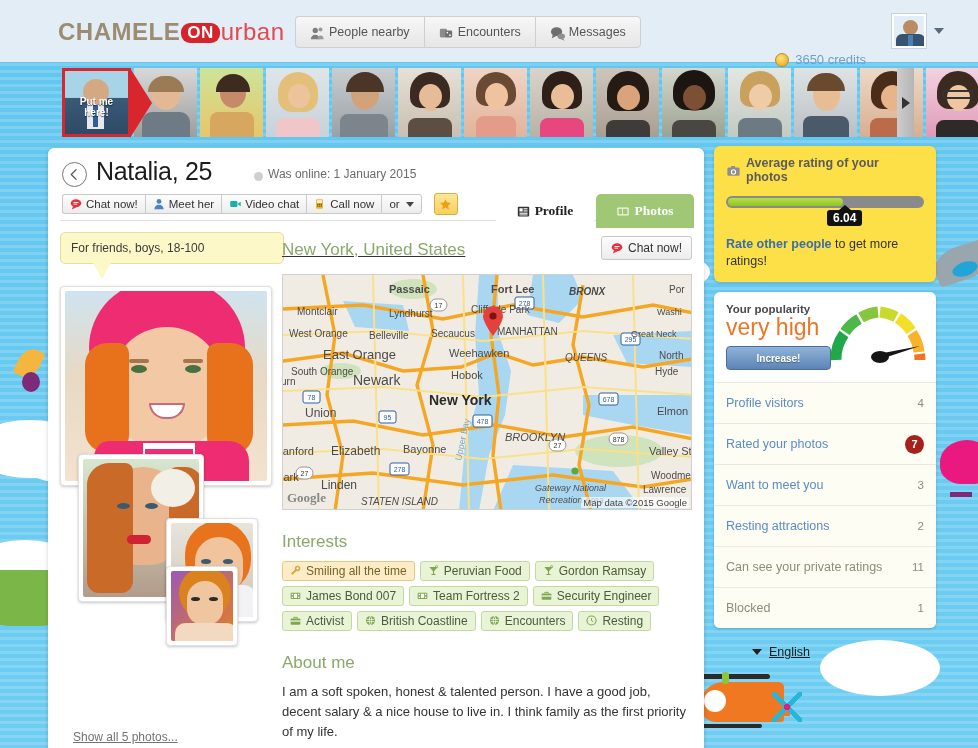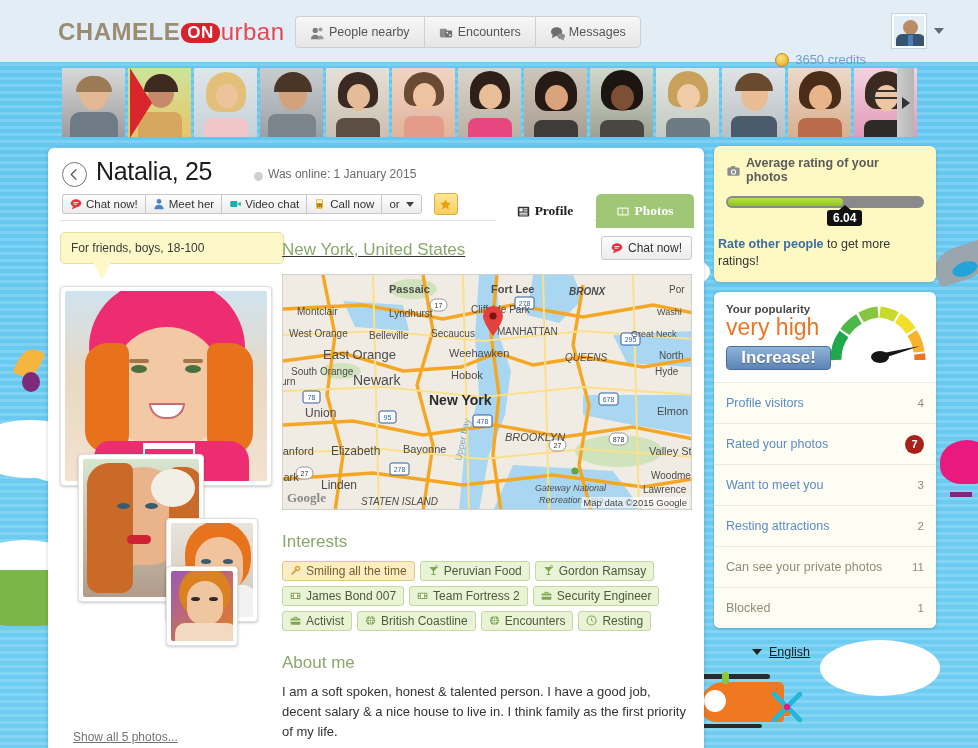--- a/index.html
+++ b/index.html
@@ -181,37 +181,37 @@
   .tag {
     display:flex;align-items:center;gap:4px; height:20px; padding:0 7px;
     background:#e9f3d6;border:1px solid #c4d9a0;border-radius:3px;
     font-size:12px;color:#4c5c3a;cursor:pointer;white-space:nowrap;
   }
   .tag.y{background:#fcedc8;border-color:#e6c97f;color:#7a6224;}
   #about{font-size:13px;color:#333;line-height:20px;}
 
   
   #side { position:absolute; left:714px; top:146px; width:222px; z-index:6;}
-  .panel{background:#fef9c3;border-radius:6px;box-shadow:0 1px 3px rgba(0,0,0,.18);}
+  .panel{background:#fde047;border-radius:6px;box-shadow:0 1px 3px rgba(0,0,0,.18);}
   #ratepanel{padding:0 0 12px;}
   #rp-head{display:flex;align-items:center;gap:8px;padding:10px 12px 6px;font-size:12.5px;font-weight:bold;color:#5b5b5b;}
   #ratebar{margin:6px 12px 0;height:12px;border-radius:6px;background:#8a8a8a;position:relative;}
   #ratebar .fill{position:absolute;left:2px;top:2px;height:8px;width:60%;border-radius:4px;background:linear-gradient(to bottom,#b7e04a,#8fc423);}
   #ratebubble{position:absolute;left:52%;top:14px;background:#111;color:#fff;border-radius:3px;padding:1px 6px;font-size:12px;font-weight:bold;}
   #ratebubble:before{content:"";position:absolute;left:12px;top:-5px;border-left:6px solid transparent;border-right:6px solid transparent;border-bottom:5px solid #111;}
-  #ratetext{margin:28px 4px 0;font-size:12.5px;color:#333;line-height:17px;}
+  #ratetext{margin:28px 12px 0;font-size:12.5px;color:#333;line-height:17px;}
   #ratetext a{color:#3a6ea5;font-weight:bold;text-decoration:none;cursor:pointer;}
 
   #poppanel{margin-top:10px;background:#fff;border-radius:6px;box-shadow:0 1px 3px rgba(0,0,0,.18);overflow:hidden;}
   #poptop{position:relative;padding:11px 12px 12px;}
   #poplabel{font-size:11.5px;font-weight:bold;color:#4a4a4a;}
   #popval{font-size:23px;color:#ef7423;line-height:26px;margin-top:-1px;}
   #increase{margin-top:6px;width:105px;height:24px;border-radius:4px;
     background:linear-gradient(to bottom,#8fb3d9,#5d84b5);border:1px solid #4a6e9b;
-    color:#fff;font-size:17px;font-weight:bold;display:flex;align-items:center;justify-content:center;cursor:pointer;
+    color:#fff;font-size:10px;font-weight:bold;display:flex;align-items:center;justify-content:center;cursor:pointer;
     text-shadow:0 1px 1px rgba(0,0,0,.35);}
   #gauge{position:absolute;right:8px;top:10px;width:100px;height:62px;}
   .srow{display:flex;align-items:center;justify-content:space-between;
         padding:0 12px;height:41px;border-top:1px solid #eceade;background:#fdfdf3;font-size:12.5px;cursor:pointer;}
   .srow .lab{color:#5b8cc4;}
   .srow .lab.grey{color:#8d8d79;}
   .srow .num{color:#8d8d79;font-size:11.5px;}
   .badge{width:19px;height:19px;border-radius:50%;background:#a8201a;color:#fff;
          display:flex;align-items:center;justify-content:center;font-size:11px;font-weight:bold;}
   #lang{position:absolute;left:752px;top:613px;display:flex;align-items:center;gap:7px;z-index:8;cursor:pointer;margin-top:32px;}
@@ -290,20 +290,29 @@
   </div>
   <div id="useravatar">
     <div class="face"></div>
     <div class="body"></div>
     <div class="tie"></div>
   </div>
   <div id="caret-user"></div>
 </div>
 
 <div id="thumbstrip">
+  <div class="thumb sel" style="background:linear-gradient(to bottom,#a8d4e8 0%,#a8d4e8 42%,#3a5a78 43%,#2e4a66 100%);">
+    <div style="position:absolute;left:18px;top:8px;width:26px;height:26px;border-radius:50%;background:#d3a882;"></div>
+    <div style="position:absolute;left:22px;top:34px;width:17px;height:24px;background:#e8e8ee;"></div>
+    <div style="position:absolute;left:28px;top:34px;width:5px;height:22px;background:#2f5d96;"></div>
+    <div class="putme">
+      <span>Put me</span><br>
+      <span>here!</span>
+    </div>
+  </div>
   <div class="thumb" style="background:linear-gradient(to bottom,#d8d8d8,#9d9d9d);">
       <div style="position:absolute;left:17px;top:8px;width:30px;height:34px;border-radius:50%;background:#e3b894;"></div>
       <div style="position:absolute;left:14px;top:8px;width:36px;height:16px;border-radius:18px 18px 0 0;background:#9a7b55;"></div>
       <div style="position:absolute;left:8px;top:44px;width:48px;height:28px;background:#6e7a85;border-radius:10px 10px 0 0;"></div>
     </div>
   <div class="thumb" style="background:linear-gradient(to bottom,#cde49a,#e8c56a);">
       <div style="position:absolute;left:20px;top:10px;width:26px;height:30px;border-radius:50%;background:#c6896a;"></div>
       <div style="position:absolute;left:16px;top:6px;width:34px;height:18px;border-radius:17px 17px 0 0;background:#3f2a20;"></div>
       <div style="position:absolute;left:10px;top:44px;width:44px;height:28px;background:#d8a75f;border-radius:8px 8px 0 0;"></div>
     </div>
@@ -808,21 +817,21 @@
     </div>
     <div class="srow">
       <span class="lab">Want to meet you</span>
       <span class="num">3</span>
     </div>
     <div class="srow">
       <span class="lab">Resting attractions</span>
       <span class="num">2</span>
     </div>
     <div class="srow">
-      <span class="lab grey">Can see your private photos</span>
+      <span class="lab grey">Can see your private ratings</span>
       <span class="num">11</span>
     </div>
     <div class="srow">
       <span class="lab grey">Blocked</span>
       <span class="num">1</span>
     </div>
   </div>
 </div>
 
 <div id="lang">

